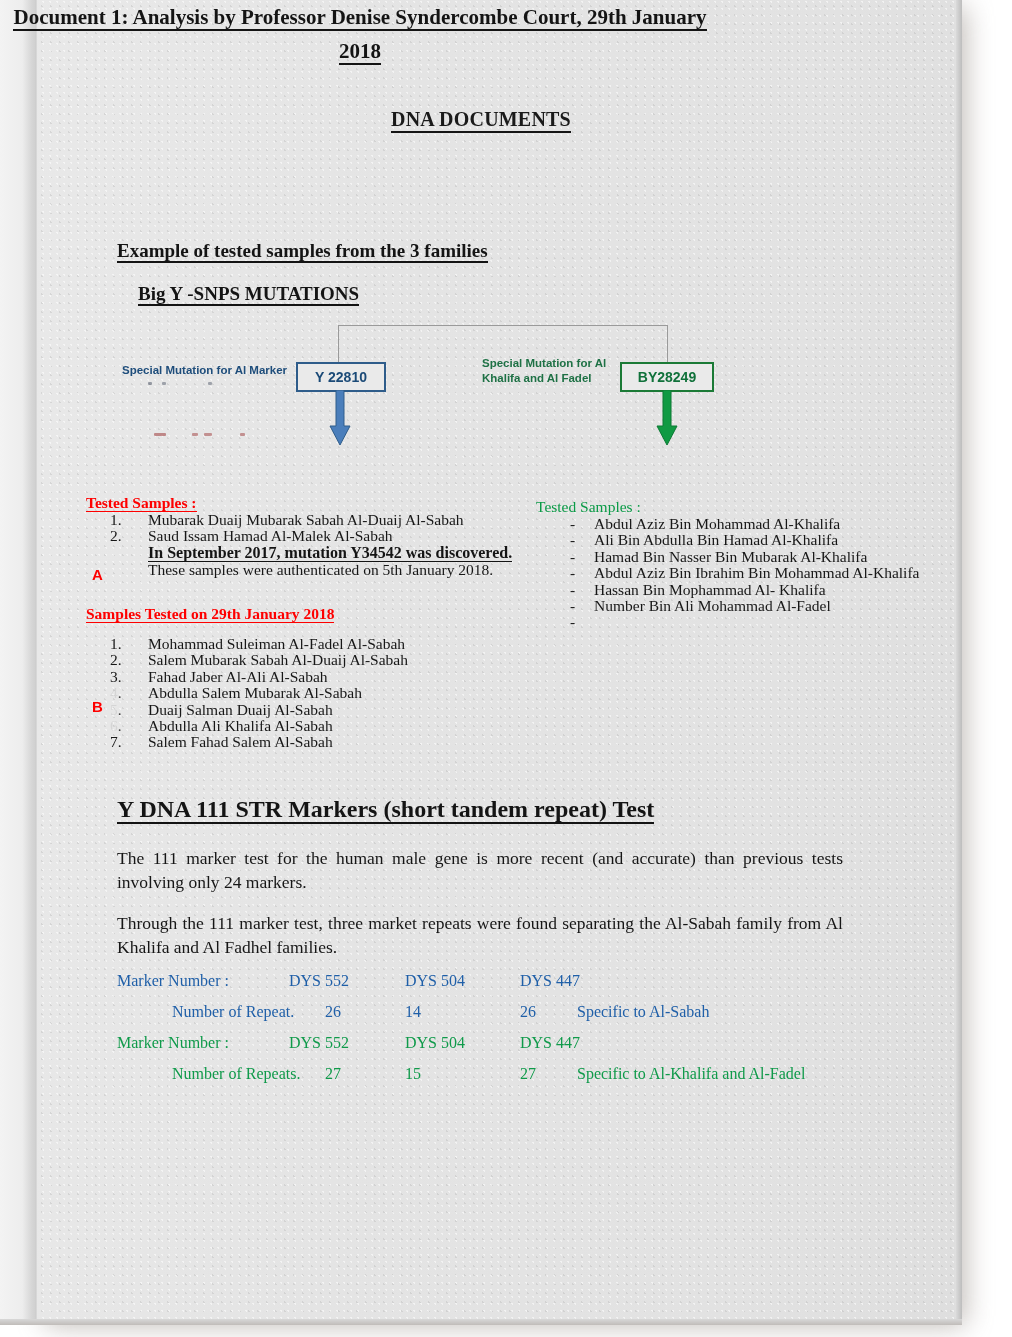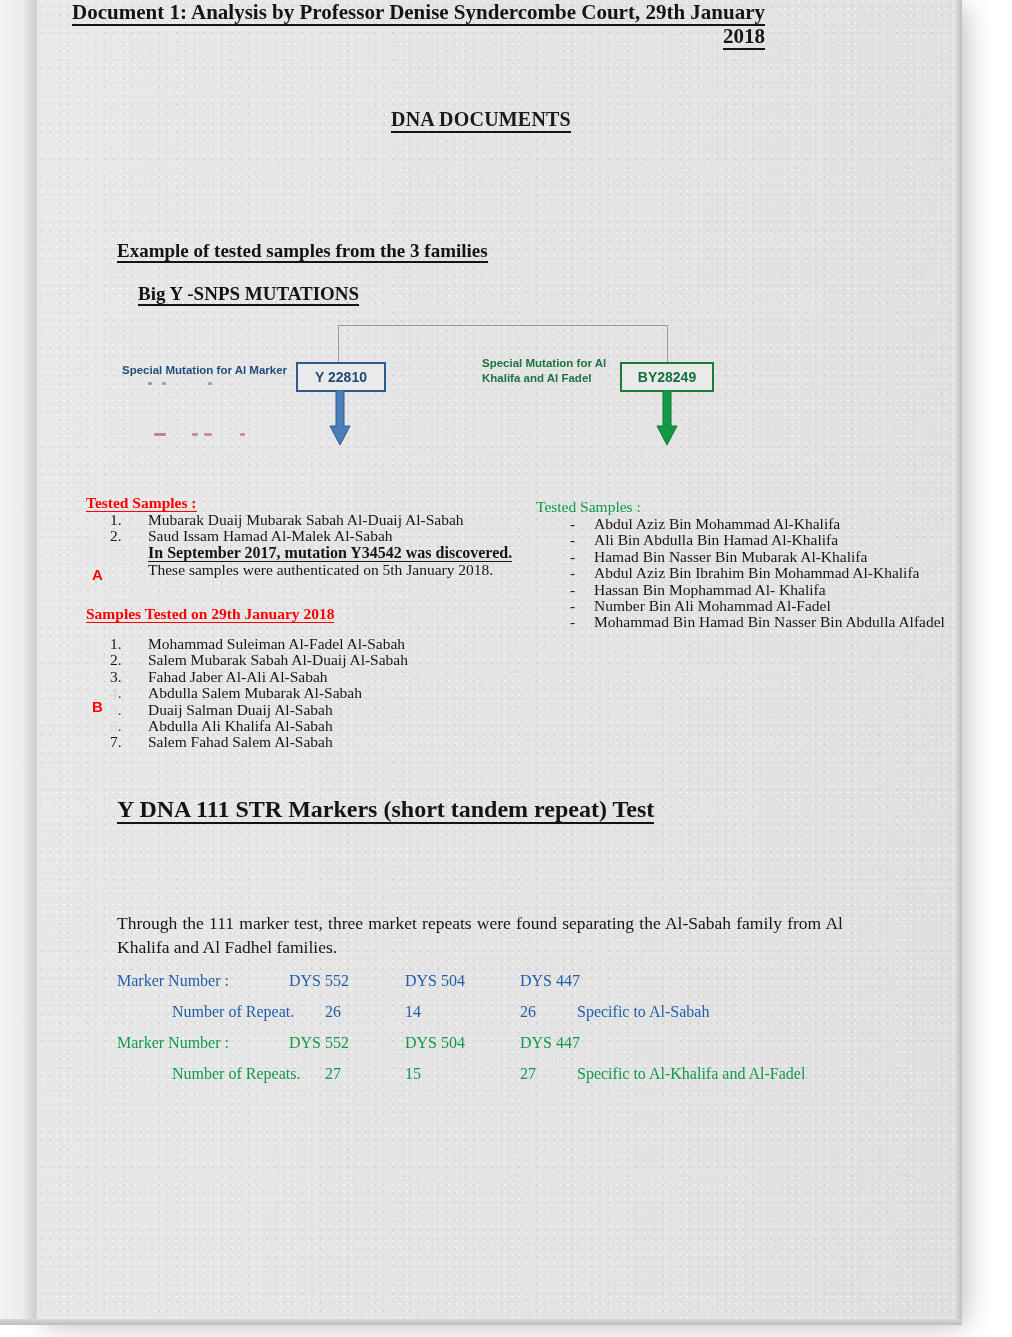--- a/index.html
+++ b/index.html
@@ -92,26 +92,25 @@
     top: 108px;
     font-size: 20px;
     letter-spacing: .2px;
   }
   #title-main span { border-bottom: 2px solid #151515; padding-bottom: 1px; }
 
   #doc1-title {
     top: 174px;
     left: 120px;
     width: 720px;
-    text-align: right;
+    text-align: center;
     font-size: 21px;
     font-weight: bold;
-    line-height: 24px;
+    line-height: 34px;
     color: #141414;
-    padding-left: 45px;
   }
   #doc1-title span { border-bottom: 2px solid #141414; }
 
   .h-left {
     position: absolute;
     left: 117px;
     font-weight: bold;
     color: #141414;
   }
   #example-heading { top: 240px; font-size: 19px; }
@@ -406,27 +405,28 @@
 
     <div id="right-col">
       <div class="heading-green">Tested Samples :</div>
       <ul class="dash-list" id="list-right">
           <li><span class="mk">-</span><span>Abdul Aziz Bin Mohammad Al-Khalifa</span></li>
           <li><span class="mk">-</span><span>Ali Bin Abdulla Bin Hamad Al-Khalifa</span></li>
           <li><span class="mk">-</span><span>Hamad Bin Nasser Bin Mubarak Al-Khalifa</span></li>
           <li><span class="mk">-</span><span>Abdul Aziz Bin Ibrahim Bin Mohammad Al-Khalifa</span></li>
           <li><span class="mk">-</span><span> Hassan Bin Mophammad Al- Khalifa</span></li>
           <li><span class="mk">-</span><span>Number Bin Ali Mohammad Al-Fadel</span></li>
-          <li><span class="mk">-</span><span>Mohammad Bin Hamad Bin Nasser Bin Abdulla Alfadel</span></li>
+          <li><span class="mk">-</span></li>
         </ul>
     </div>
 
     <div id="str-heading">
       <span>Y DNA 111 STR Markers (short tandem repeat) Test</span>
     </div>
+    <div class="body-para" id="para-1">The 111 marker test for the human male gene is more recent (and accurate) than previous tests involving only 24 markers.</div>
     <div class="body-para" id="para-2">Through the 111 marker test, three market repeats were found separating the Al-Sabah family from Al Khalifa and Al Fadhel families.</div>
 
     <div id="markers">
         <div class="marker-row" style="color: rgb(31, 95, 168);">
           <span class="c c-lbl">Marker Number :</span>
           <span class="c c1">DYS 552</span>
           <span class="c c2">DYS 504</span>
           <span class="c c3">DYS 447</span>
         </div>
         <div class="marker-row" style="color: rgb(31, 95, 168);">

